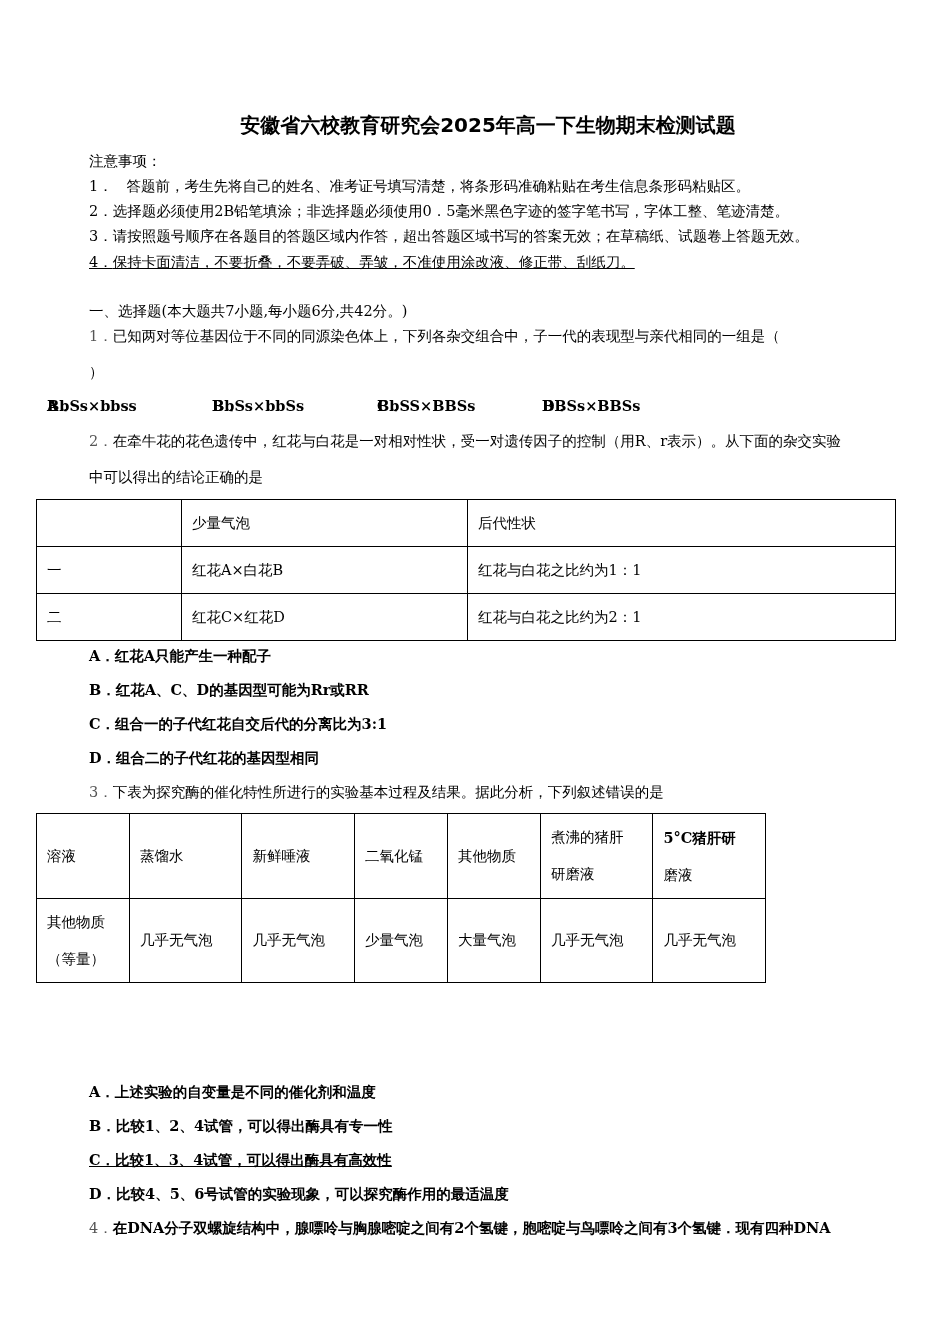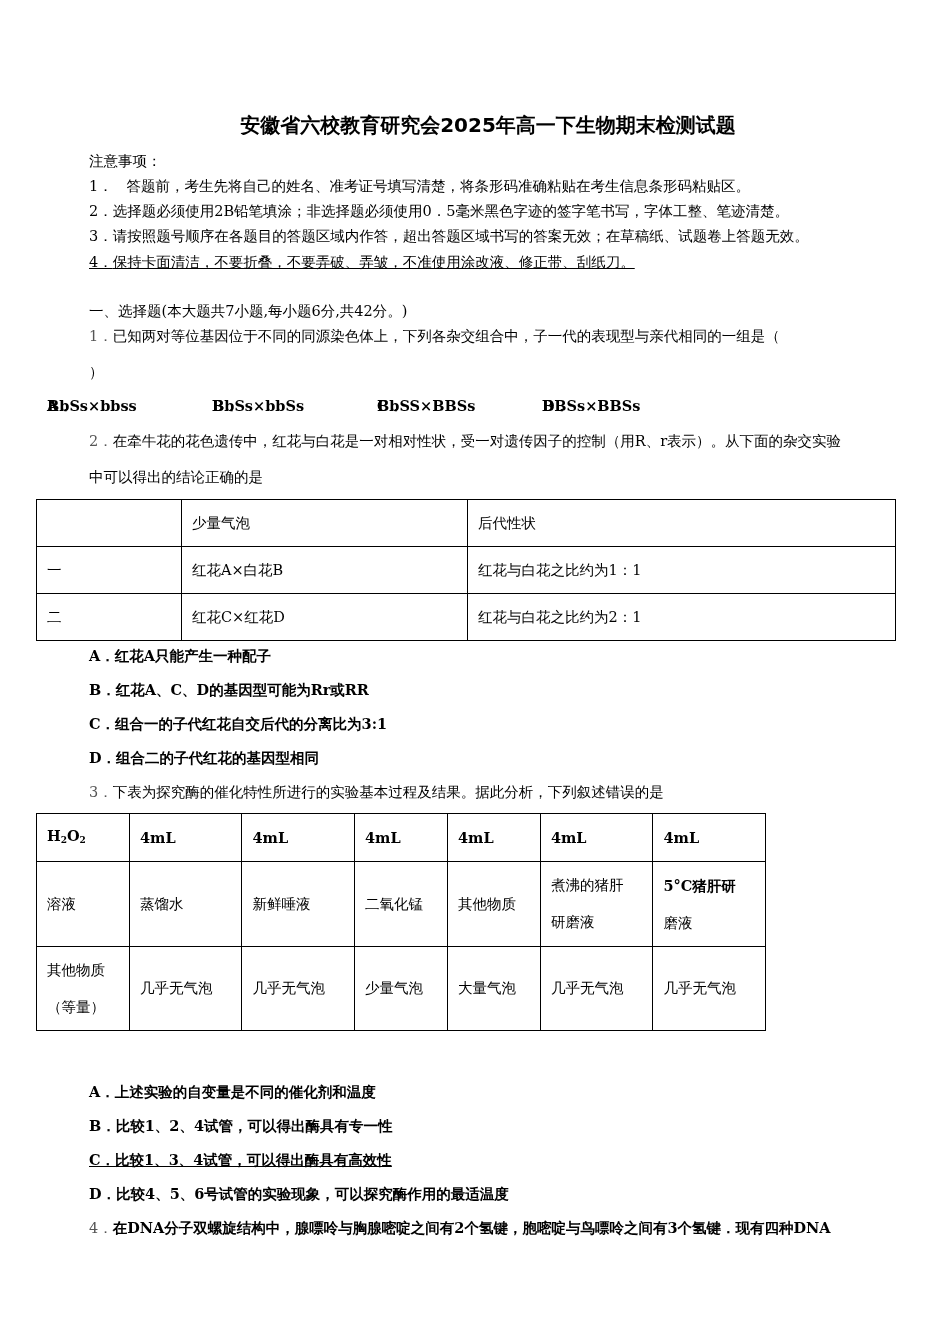--- a/index.html
+++ b/index.html
@@ -105,29 +105,20 @@
 <div class="line bold" style="top:681px;"><span>B．</span><span>红花A、C、D的基因型可能为Rr或RR</span></div>
 <div class="line bold" style="top:715px;"><span>C．</span><span>组合一的子代红花自交后代的分离比为3:1</span></div>
 <div class="line bold" style="top:749px;"><span>D．</span><span>组合二的子代红花的基因型相同</span></div>
 
 <div class="line" style="top:783px;">
   <span class="num-gray">3．</span><span>下表为探究酶的催化特性所进行的实验基本过程及结果。据此分析，下列叙述错误的是</span>
 </div>
 
 <table id="table-q3">
   <tbody>
-  <tr style="height:48px;">
-    <td class="bold"><span>H</span><span class="sub">2</span><span>O</span><span class="sub">2</span></td>
-    <td class="bold">4mL</td>
-    <td class="bold">4mL</td>
-    <td class="bold">4mL</td>
-    <td class="bold">4mL</td>
-    <td class="bold">4mL</td>
-    <td class="bold">4mL</td>
-  </tr>
   <tr style="height:85px;">
     <td>溶液</td>
     <td>蒸馏水</td>
     <td>新鲜唾液</td>
     <td>二氧化锰</td>
     <td>其他物质</td>
     <td>
           <div>煮沸的猪肝</div>
           <div>研磨液</div>
         </td>

